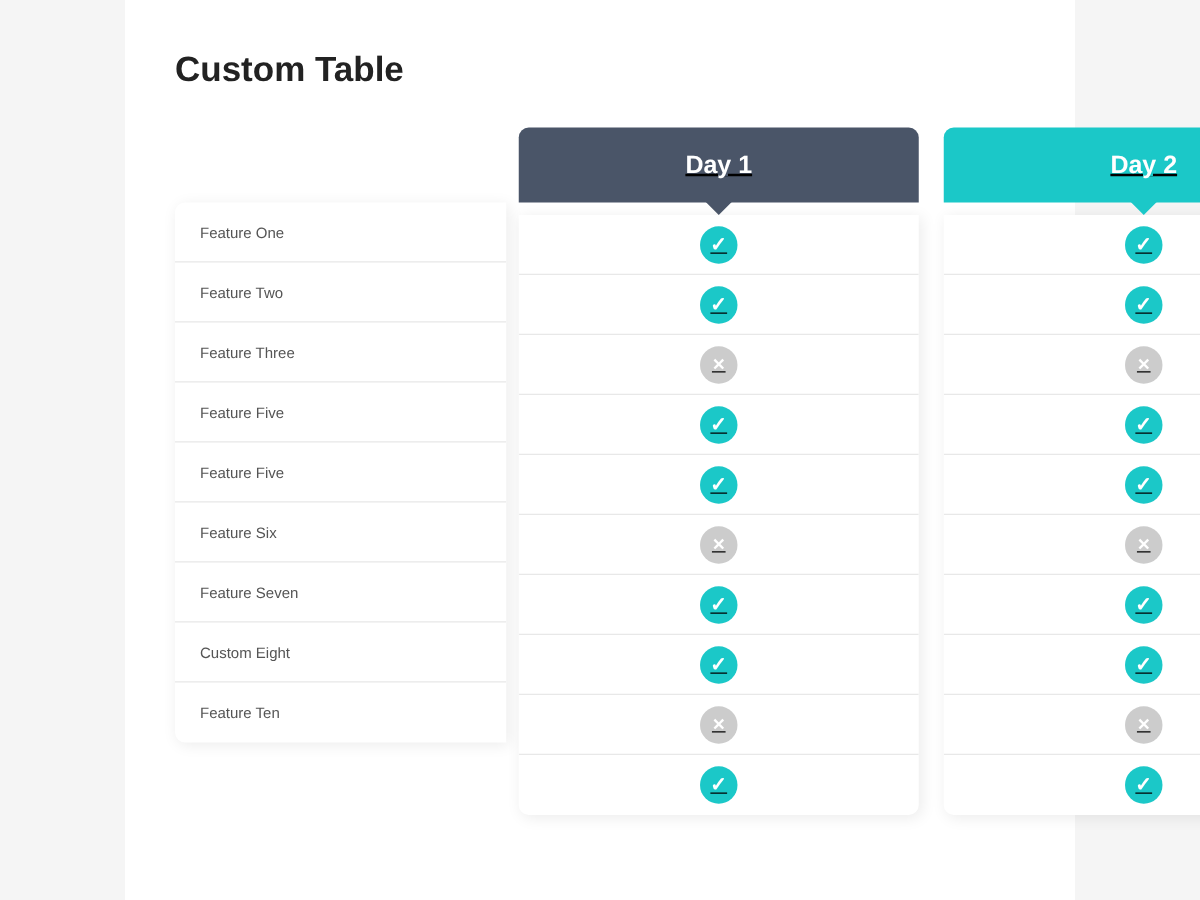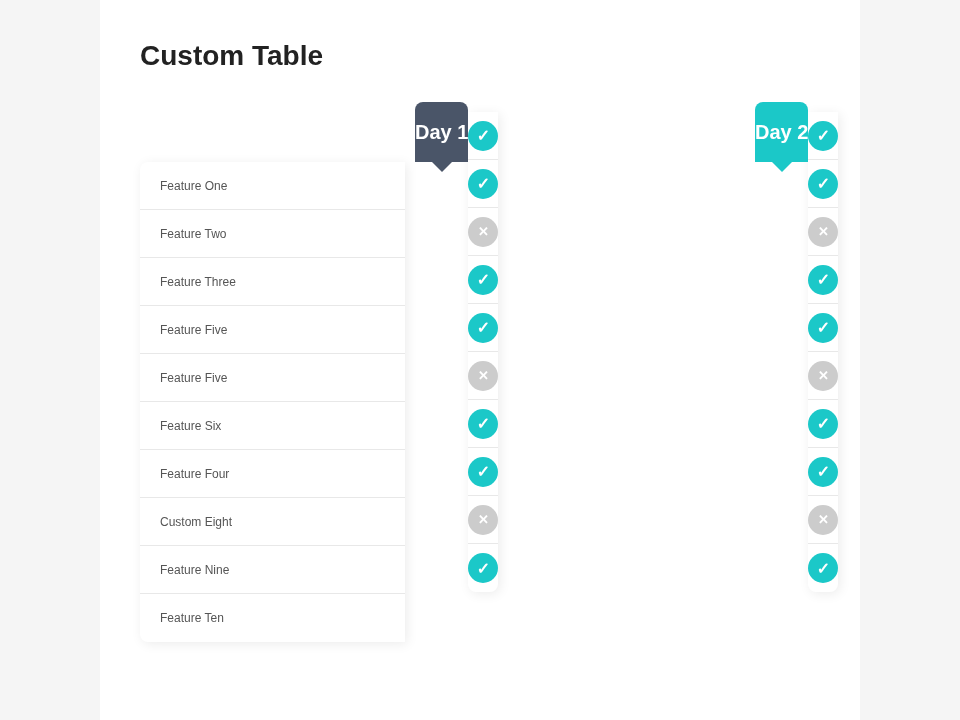--- a/index.html
+++ b/index.html
@@ -56,21 +56,23 @@
     }
 
     .feature-cell:last-child {
       border-bottom: none;
     }
 
     
     .day-col {
       flex: 0 0 320px;
       display: flex;
+      flex-direction: column;
       margin: 0 10px;
+      text-decoration: underline;
     }
 
     .day-header {
       height: 60px;
       display: flex;
       align-items: center;
       justify-content: center;
       font-size: 20px;
       font-weight: 600;
       color: #fff;
@@ -172,23 +174,22 @@
   <div class="table-container">
 
     <div class="features-col">
 
     <div class="feature-cell">Feature One</div>
         <div class="feature-cell">Feature Two</div>
         <div class="feature-cell">Feature Three</div>
         <div class="feature-cell">Feature Five</div>
         <div class="feature-cell">Feature Five</div>
         <div class="feature-cell">Feature Six</div>
-        <div class="feature-cell">Feature Four</div>
+        <div class="feature-cell">Feature Seven</div>
         <div class="feature-cell">Custom Eight</div>
-        <div class="feature-cell">Feature Nine</div>
         <div class="feature-cell">Feature Ten</div>
       </div>
 
     <div class="day-col">
       <div class="day-header day1-header">
         <span>Day 1</span>
       </div>
       <div class="day-cells">
 
       <div class="day-cell">

